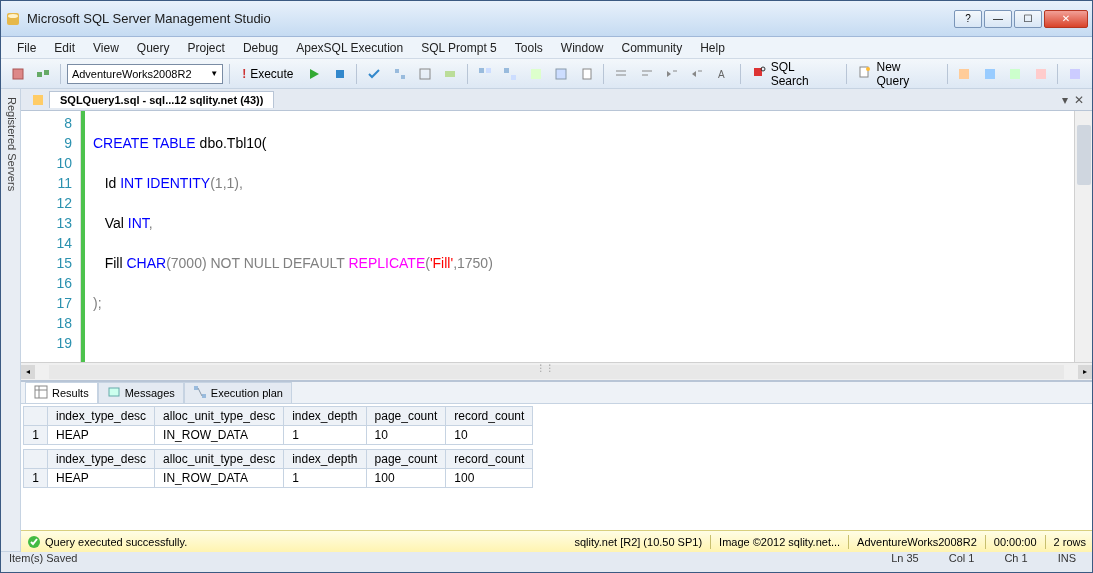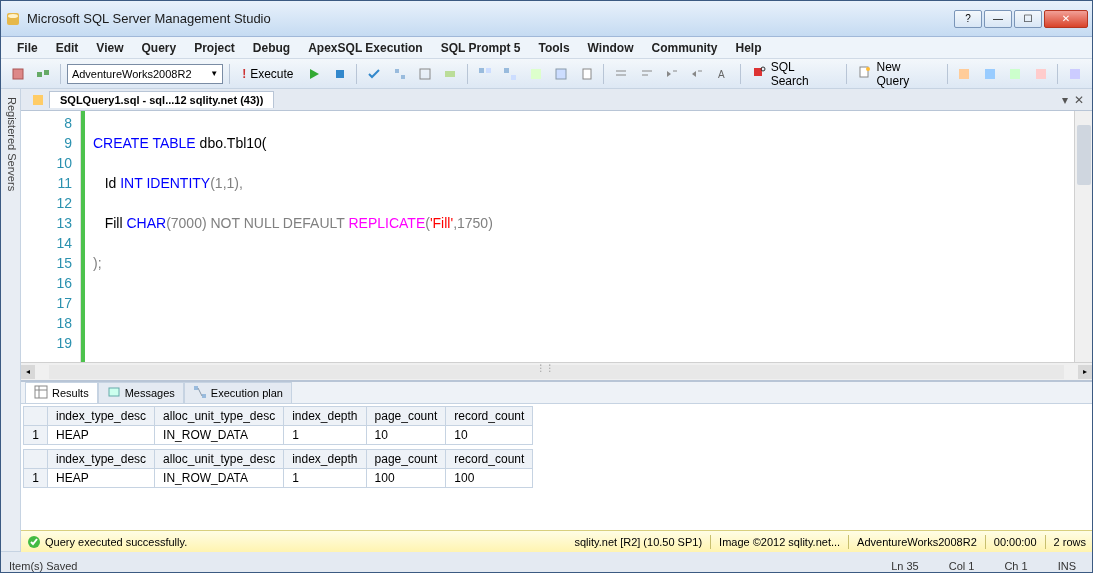--- a/index.html
+++ b/index.html
@@ -5,21 +5,21 @@
 * { margin: 0; padding: 0; box-sizing: border-box; font-family: "Segoe UI", Tahoma, sans-serif; }
 body { background: #fff; font-size: 12px; overflow: hidden; }
 .window { width: 1093px; height: 573px; border: 1px solid #3b5a82; display: flex; flex-direction: column; background: #fff; }
 .titlebar { height: 36px; background: linear-gradient(#e8f1fb, #c5dbf2); display: flex; align-items: center; padding: 0 4px; border-bottom: 1px solid #a0b8d8; }
 .titlebar .appicon { width: 16px; height: 16px; margin-right: 6px; }
 .titlebar .title { flex: 1; color: #1a1a1a; font-size: 13px; }
 .winbtns { display: flex; gap: 2px; }
 .winbtn { width: 28px; height: 18px; border: 1px solid #7a95b8; background: linear-gradient(#f4f8fc,#d8e6f5); border-radius: 2px; display: flex; align-items: center; justify-content: center; font-size: 10px; }
 .winbtn.close { background: linear-gradient(#f2a097,#d9432a); border-color: #b53621; color: #fff; width: 44px; }
 .menubar { height: 22px; display: flex; align-items: center; padding: 0 8px; gap: 2px; background: #eef4fa; border-bottom: 1px solid #d0dae6; }
-.menubar span { padding: 14px 8px; color: #222; font-weight: bold; }
+.menubar span { padding: 14px 8px; color: #222; }
 .toolbar { height: 30px; display: flex; align-items: center; padding: 0 6px; gap: 4px; background: linear-gradient(#f3f7fb,#dde8f4); border-bottom: 1px solid #c6d3e2; }
 .tbbtn { width: 22px; height: 22px; display: flex; align-items: center; justify-content: center; border-radius: 2px; }
 .tbsep { width: 1px; height: 20px; background: #b8c5d6; margin: 0 2px; }
 .dbselect { width: 160px; height: 20px; border: 1px solid #7a8ca4; background: #fff; display: flex; align-items: center; padding: 0 4px; font-size: 11px; }
 .dbselect .caret { margin-left: auto; font-size: 8px; }
 .execbtn { display: flex; align-items: center; gap: 4px; padding: 2px 6px; }
 .content { flex: 1; display: flex; overflow: hidden; }
 .sidebar { width: 20px; background: #e8edf3; border-right: 1px solid #c6d3e2; writing-mode: vertical-rl; text-orientation: mixed; font-size: 11px; color: #444; padding-top: 4px; }
 .sidetab { padding: 4px 2px; border-bottom: 1px solid #c6d3e2; display: flex; align-items: center; gap: 2px; }
 .main { flex: 1; display: flex; flex-direction: column; overflow: hidden; }
@@ -46,21 +46,21 @@
 .restab.active { background: #fff; }
 .grids { flex: 1; overflow: auto; padding: 2px; }
 .grid { margin-bottom: 4px; }
 .grid table { border-collapse: collapse; font-size: 12px; }
 .grid th, .grid td { border: 1px solid #c6d3e2; padding: 2px 8px; text-align: left; background: #fff; }
 .grid th { background: #eef2f7; font-weight: normal; }
 .grid .rownum { background: #eef2f7; width: 24px; text-align: center; }
 .statusbar { height: 22px; background: linear-gradient(#fffde5,#fff4b0); border-top: 1px solid #d8cf7e; display: flex; align-items: center; padding: 0 6px; font-size: 11px; gap: 4px; }
 .statusbar .sep { width: 1px; height: 14px; background: #c8bf6e; margin: 0 4px; }
 .statusbar .fill { flex: 1; }
-.bottombar { height: 20px; background: #e4eaf2; display: flex; align-items: flex-end; padding: 0 8px; font-size: 11px; color: #333; }
+.bottombar { height: 20px; background: #e4eaf2; display: flex; align-items: flex-start; padding: 0 8px; font-size: 11px; color: #333; }
 .bottombar .fill { flex: 1; }
 .bottombar span { margin-right: 30px; }
 .ico { width: 14px; height: 14px; display: inline-block; }
 svg { display: block; }
 </style>
 </head>
 <body>
 
 <div class="window">
   <div class="titlebar">
@@ -288,20 +288,21 @@
           <div>15</div>
           <div>16</div>
           <div>17</div>
           <div>18</div>
           <div>19</div>
         </div>
         <div class="marker"></div>
         <div class="code">
 <div><span class="kw1">CREATE TABLE</span><span> dbo.Tbl10(</span></div>
 <div><span>   Id </span><span class="kw1">INT IDENTITY</span><span class="punc">(1,1),</span></div>
+<div><span>   Val </span><span class="kw1">INT</span><span class="punc">,</span></div>
 <div><span>   Fill </span><span class="kw1">CHAR</span><span class="punc">(7000) </span><span class="kw2">NOT NULL DEFAULT</span><span> </span><span class="fn">REPLICATE</span><span class="punc">(</span><span class="str">'Fill'</span><span class="punc">,1750)</span></div>
 <div><span class="punc">);</span></div>
 <div><span></span>&nbsp;</div>
 
 
 
 
 
 
         </div>

